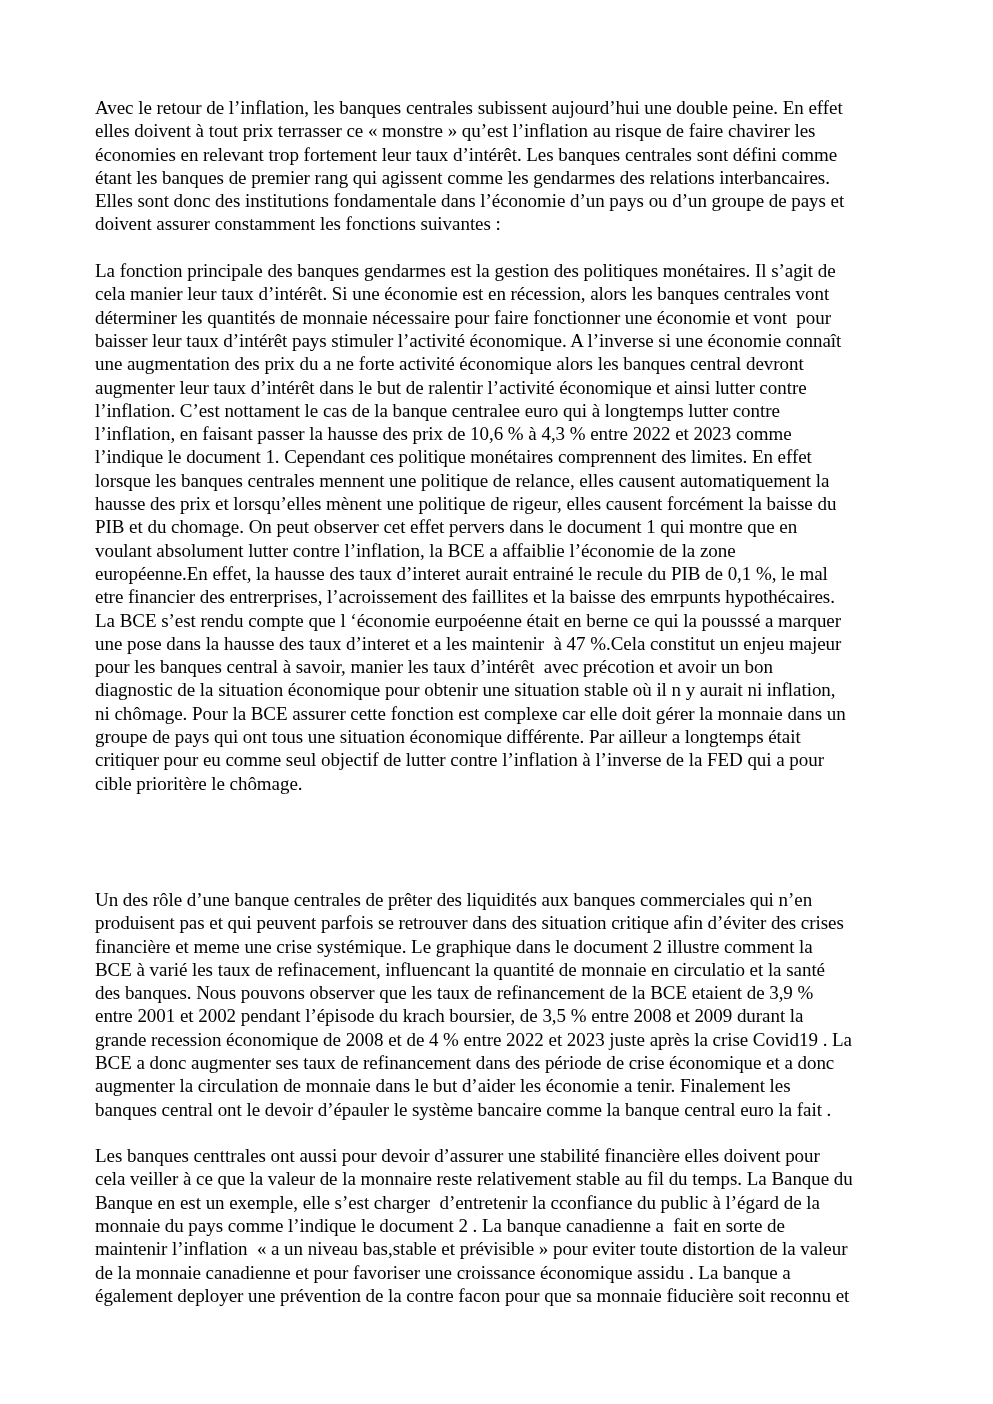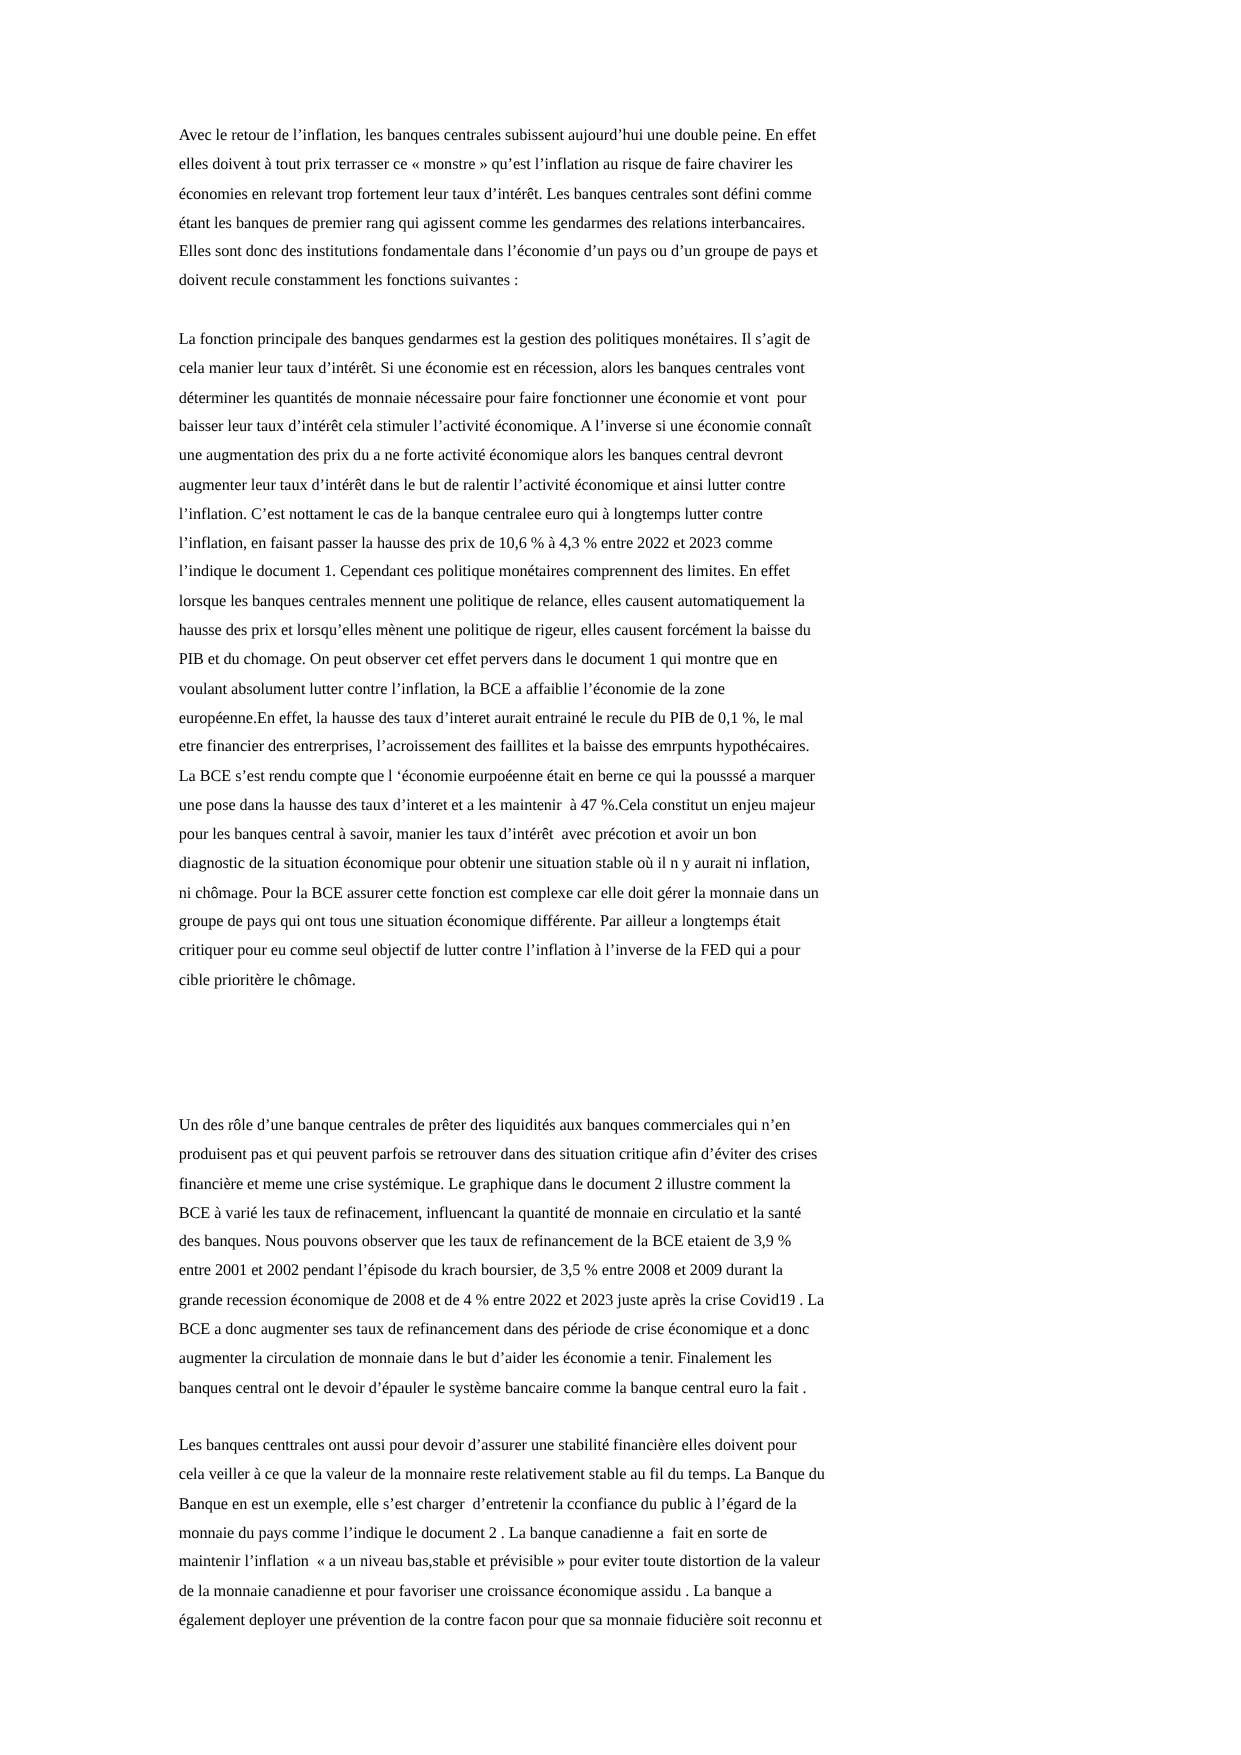--- a/index.html
+++ b/index.html
@@ -19,51 +19,50 @@
       position: absolute;
       left: 95px;
       top: 96px;
       width: 820px;
     }
     .para {
       margin: 0;
     }
     .line {
       display: block;
-      font-size: 13px;
+      font-size: 19px;
       line-height: 23.3px;
       height: 23.3px;
       white-space: pre;
       letter-spacing: -0.05px;
-      margin-left: 48px;
     }
     .gap-1 { height: 23.3px; }
     .gap-big { height: 93px; }
   </style>
 </head>
 <body>
 
 <div class="page">
 
   <div class="para">
     <span class="line">Avec le retour de l’inflation, les banques centrales subissent aujourd’hui une double peine. En effet</span>
     <span class="line">elles doivent à tout prix terrasser ce « monstre » qu’est l’inflation au risque de faire chavirer les</span>
     <span class="line">économies en relevant trop fortement leur taux d’intérêt. Les banques centrales sont défini comme</span>
     <span class="line">étant les banques de premier rang qui agissent comme les gendarmes des relations interbancaires.</span>
     <span class="line">Elles sont donc des institutions fondamentale dans l’économie d’un pays ou d’un groupe de pays et</span>
-    <span class="line">doivent recule constamment les fonctions suivantes :</span>
+    <span class="line">doivent assurer constamment les fonctions suivantes :</span>
   </div>
 
   <div class="gap-1"></div>
 
   <div class="para">
     <span class="line">La fonction principale des banques gendarmes est la gestion des politiques monétaires. Il s’agit de</span>
     <span class="line">cela manier leur taux d’intérêt. Si une économie est en récession, alors les banques centrales vont</span>
     <span class="line">déterminer les quantités de monnaie nécessaire pour faire fonctionner une économie et vont  pour</span>
-    <span class="line">baisser leur taux d’intérêt cela stimuler l’activité économique. A l’inverse si une économie connaît</span>
+    <span class="line">baisser leur taux d’intérêt pays stimuler l’activité économique. A l’inverse si une économie connaît</span>
     <span class="line">une augmentation des prix du a ne forte activité économique alors les banques central devront</span>
     <span class="line">augmenter leur taux d’intérêt dans le but de ralentir l’activité économique et ainsi lutter contre</span>
     <span class="line">l’inflation. C’est nottament le cas de la banque centralee euro qui à longtemps lutter contre</span>
     <span class="line">l’inflation, en faisant passer la hausse des prix de 10,6 % à 4,3 % entre 2022 et 2023 comme</span>
     <span class="line">l’indique le document 1. Cependant ces politique monétaires comprennent des limites. En effet</span>
     <span class="line">lorsque les banques centrales mennent une politique de relance, elles causent automatiquement la</span>
     <span class="line">hausse des prix et lorsqu’elles mènent une politique de rigeur, elles causent forcément la baisse du</span>
     <span class="line">PIB et du chomage. On peut observer cet effet pervers dans le document 1 qui montre que en</span>
     <span class="line">voulant absolument lutter contre l’inflation, la BCE a affaiblie l’économie de la zone</span>
     <span class="line">européenne.En effet, la hausse des taux d’interet aurait entrainé le recule du PIB de 0,1 %, le mal</span>

